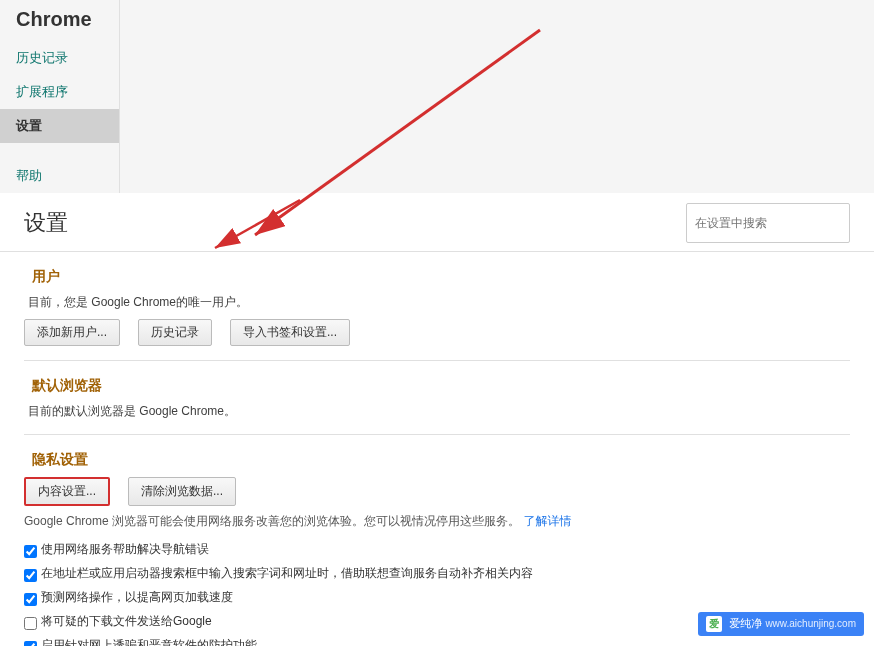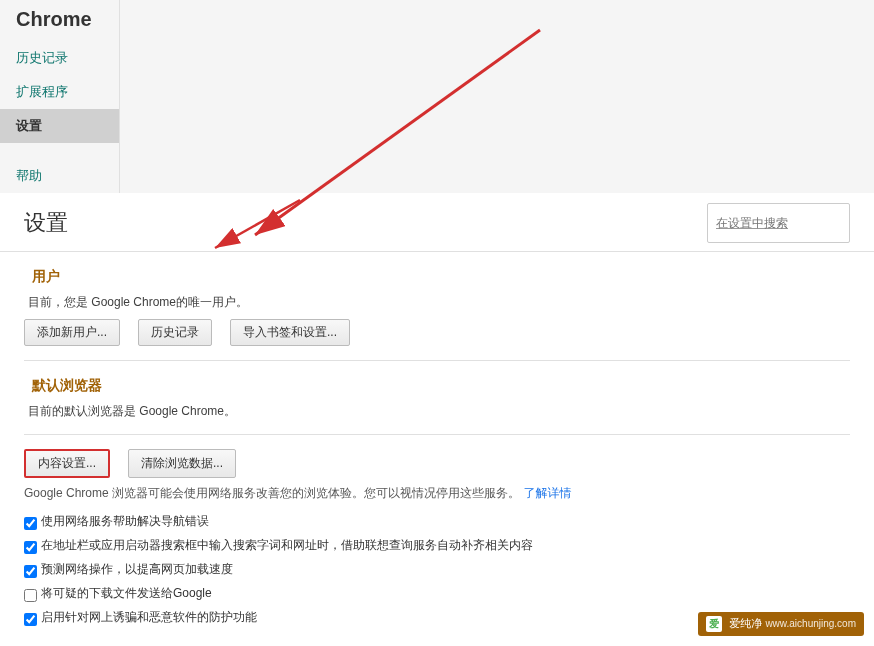--- a/index.html
+++ b/index.html
@@ -52,23 +52,22 @@
       font-size: 22px;
       font-weight: normal;
       color: #333;
     }
     .search-box {
       border: 1px solid #ccc;
       border-radius: 2px;
       padding: 12px 8px;
       font-size: 12px;
       color: #999;
-      width: 143px;
+      width: 164px;
       outline: none;
-      text-decoration: underline;
     }
 
     
     .content {
       padding: 16px 24px;
     }
 
     .section-title {
       font-size: 14px;
       font-weight: bold;
@@ -137,21 +136,21 @@
       border: none;
       border-top: 1px solid #e0e0e0;
       margin: 14px 0;
     }
 
     
     .watermark {
       position: fixed;
       bottom: 10px;
       right: 10px;
-      background: #a16207;
+      background: #3b82f6;
       color: white;
       font-size: 11px;
       padding: 4px 8px;
       border-radius: 3px;
       z-index: 999;
     }
     .watermark-icon {
       display: inline-block;
       width: 16px;
       height: 16px;
@@ -211,20 +210,21 @@
         <button class="btn">导入书签和设置...</button>
       </div>
 
       <hr class="divider">
 
       <div class="section-title">默认浏览器</div>
       <div class="section-desc">目前的默认浏览器是 Google Chrome。</div>
 
       <hr class="divider">
 
+      <div class="section-title">隐私设置</div>
       <div class="btn-row">
         <button class="btn highlighted">内容设置...</button>
         <button class="btn">清除浏览数据...</button>
       </div>
       <div class="privacy-desc">
         <span>Google Chrome 浏览器可能会使用网络服务改善您的浏览体验。您可以视情况停用这些服务。</span>
         <a class="link">了解详情</a>
       </div>
 
       <div class="checkbox-row">

